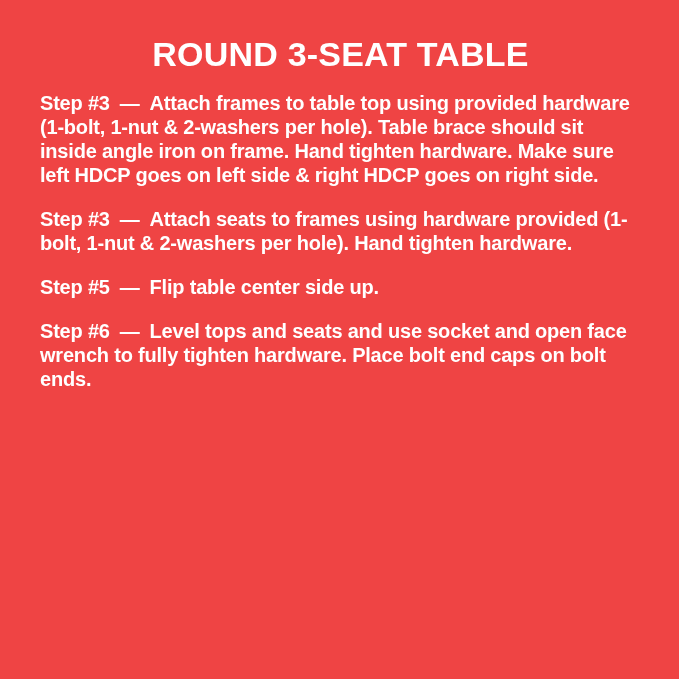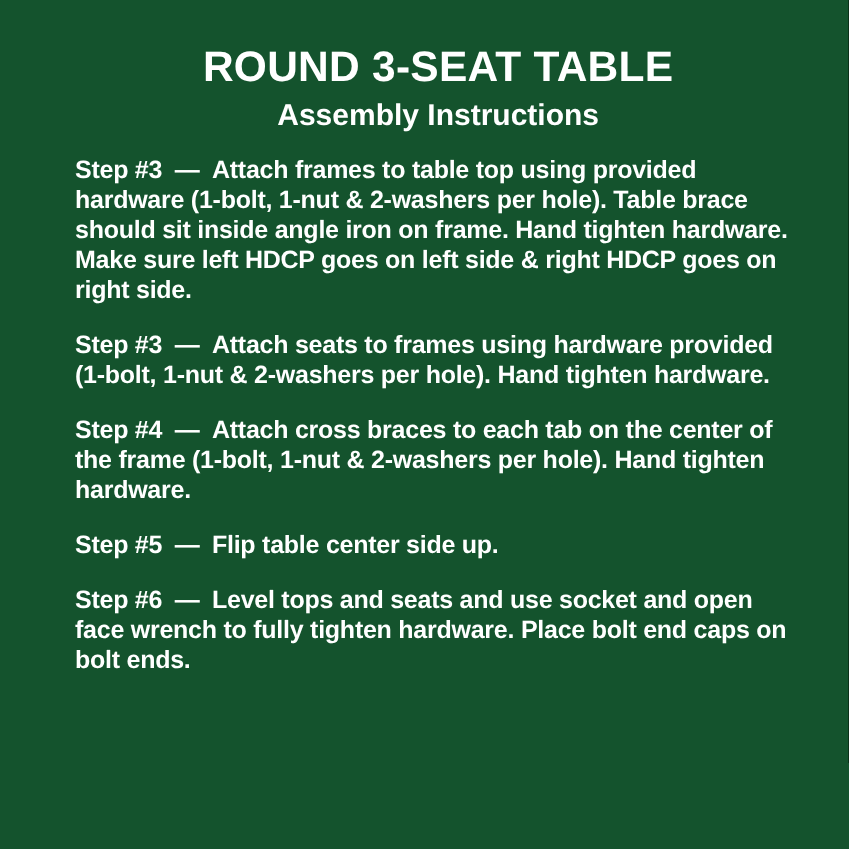--- a/index.html
+++ b/index.html
@@ -4,26 +4,26 @@
 <style>
   html, body {
     margin: 0;
     padding: 0;
     background: #000000;
   }
   .sheet {
     position: relative;
     width: 679px;
     height: 679px;
-    background: #14532d;
+    background: #ef4444;
     color: #ffffff;
     font-family: "Liberation Sans", sans-serif;
     font-weight: 700;
     box-sizing: border-box;
-    padding: 36px 38px 0 60px;
+    padding: 36px 38px 0 40px;
     overflow: hidden;
   }
   .header {
     text-align: center;
     margin-bottom: 18px;
   }
   .title {
     font-size: 34px;
     line-height: 1.08;
     letter-spacing: 0.2px;
@@ -47,28 +47,26 @@
     display: inline-block;
     margin: 0 10px;
   }
 </style>
 </head>
 <body>
 
 <div class="sheet">
   <div class="header">
     <h1 class="title">ROUND 3-SEAT TABLE</h1>
-    <h2 class="subtitle">Assembly Instructions</h2>
   </div>
 
   <div class="steps">
 
     <p class="step"><span>Step #3</span><span class="dash">—</span><span>Attach frames to table top using provided hardware (1-bolt, 1-nut &amp; 2-washers per hole). Table brace should sit inside angle iron on frame. Hand tighten hardware. Make sure left HDCP goes on left side &amp; right HDCP goes on right side.</span></p>
 
     <p class="step"><span>Step #3</span><span class="dash">—</span><span>Attach seats to frames using hardware provided (1-bolt, 1-nut &amp; 2-washers per hole). Hand tighten hardware.</span></p>
 
-    <p class="step"><span>Step #4</span><span class="dash">—</span><span>Attach cross braces to each tab on the center of the frame (1-bolt, 1-nut &amp; 2-washers per hole). Hand tighten hardware.</span></p>
 
     <p class="step"><span>Step #5</span><span class="dash">—</span><span>Flip table center side up.</span></p>
 
     <p class="step"><span>Step #6</span><span class="dash">—</span><span>Level tops and seats and use socket and open face wrench to fully tighten hardware. Place bolt end caps on bolt ends.</span></p>
   </div>
 </div>
 
 </body></html>

